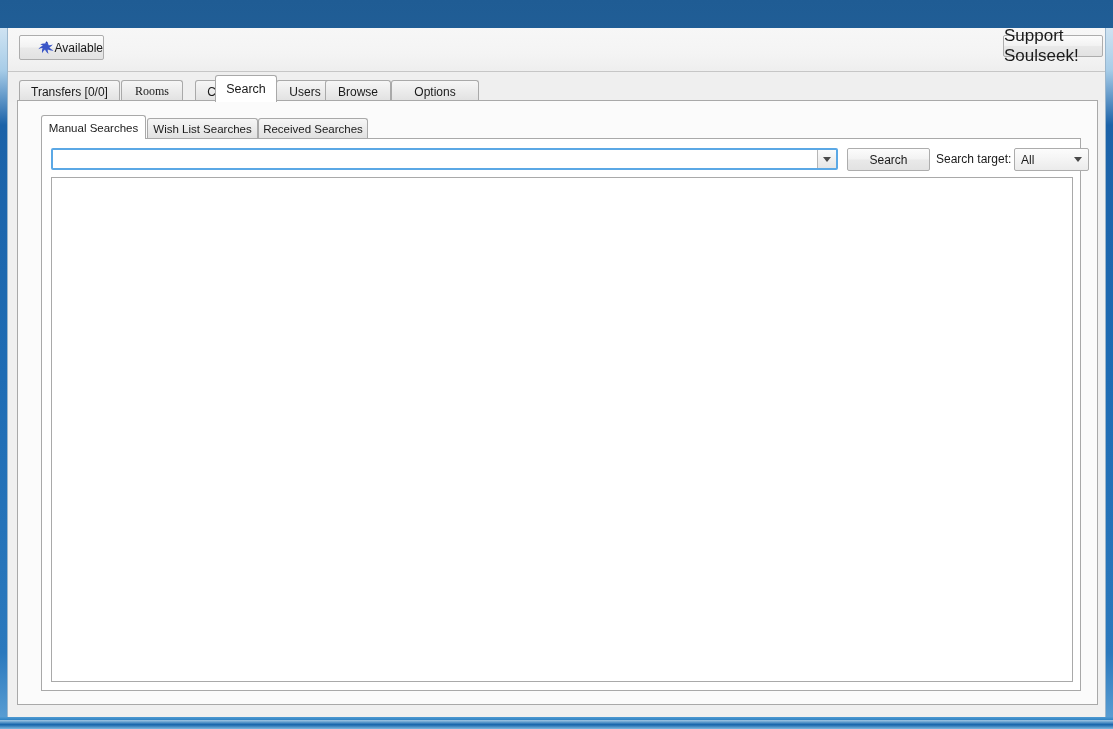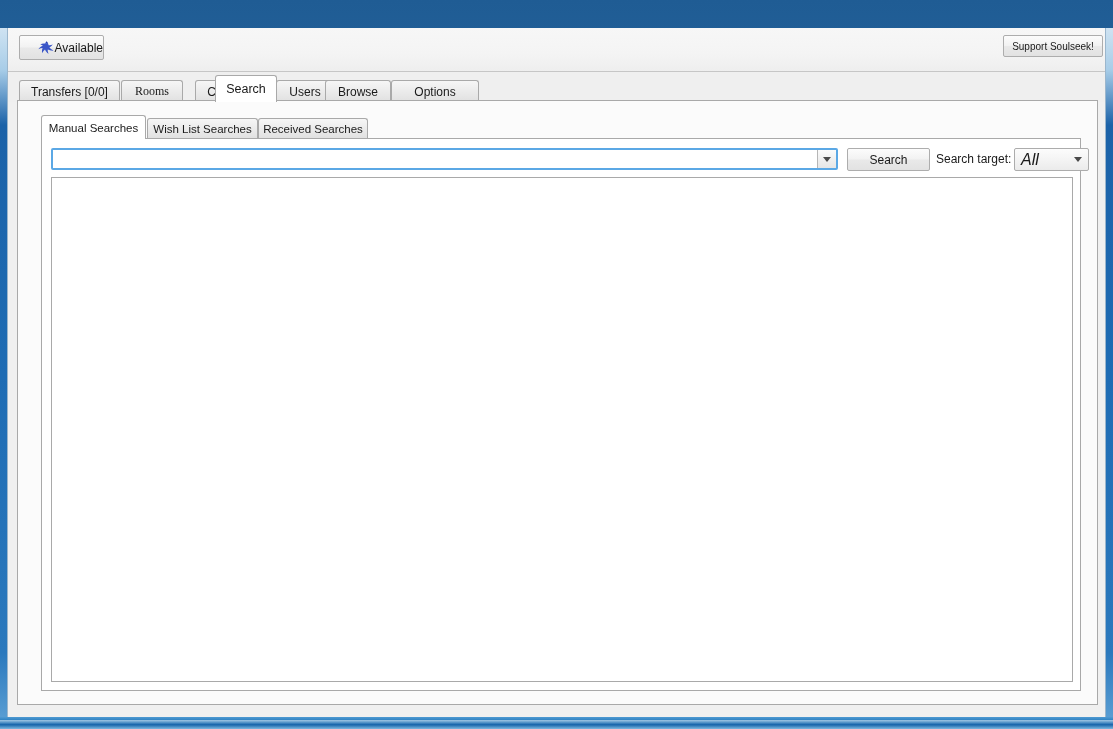--- a/index.html
+++ b/index.html
@@ -112,21 +112,21 @@
   }
   #available-button {
     position: absolute; left: 11px; top: 7px; width: 85px; height: 25px;
     padding-left: 2px;
     justify-content: flex-end;
   }
   #bird-icon { width: 18px; height: 16px; margin-left: 3px; margin-right: 0px; flex: 0 0 auto; }
   #available-label { font-size: 12px; }
   #support-button {
     position: absolute; left: 995px; top: 7px; width: 100px; height: 22px;
-    font-size: 10px;
+    font-size: 17px;
   }
 
   
   #main-tabstrip {
     position: absolute; left: 0; top: 44px; width: 1099px; height: 30px;
     background: #efefef;
     text-align: right;
   }
   .main-tab {
     position: absolute; bottom: 0;
@@ -231,21 +231,21 @@
   #search-target-combo {
     position: absolute; left: 963px; top: 0; width: 75px; height: 23px;
     background: linear-gradient(to bottom, #fcfcfc 0%, #f4f4f4 50%, #ebebeb 100%);
     border: 1px solid #acacac;
     border-radius: 2px;
     display: flex; align-items: center;
     cursor: default;
   }
   #search-target-value {
     flex: 1 1 auto; padding-left: 6px;
-    font-size: 16px; color: #1a1a1a; font-style: italic;
+    font-size: 12px; color: #1a1a1a;
   }
   #search-target-arrow {
     flex: 0 0 auto; width: 20px;
     display: flex; align-items: center; justify-content: center;
   }
 
   
   #results-panel {
     position: absolute; left: 9px; top: 38px;
     width: 1022px; height: 505px;

